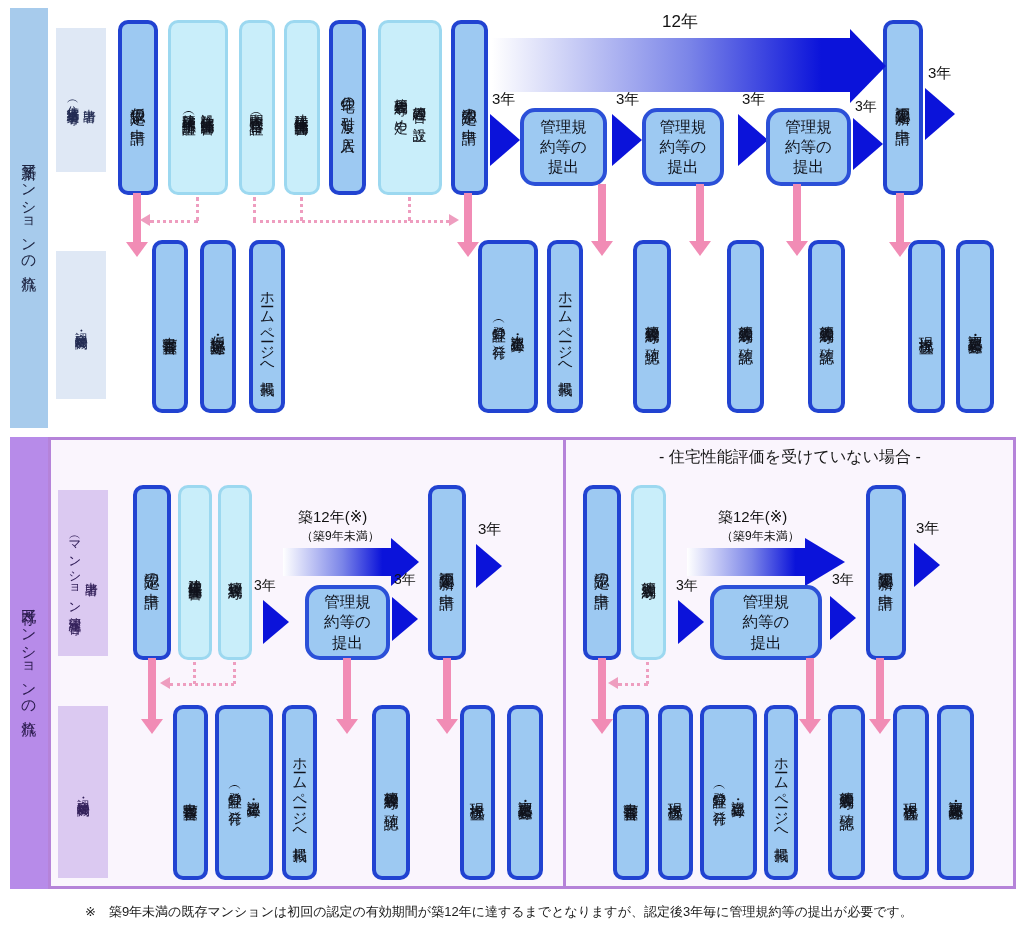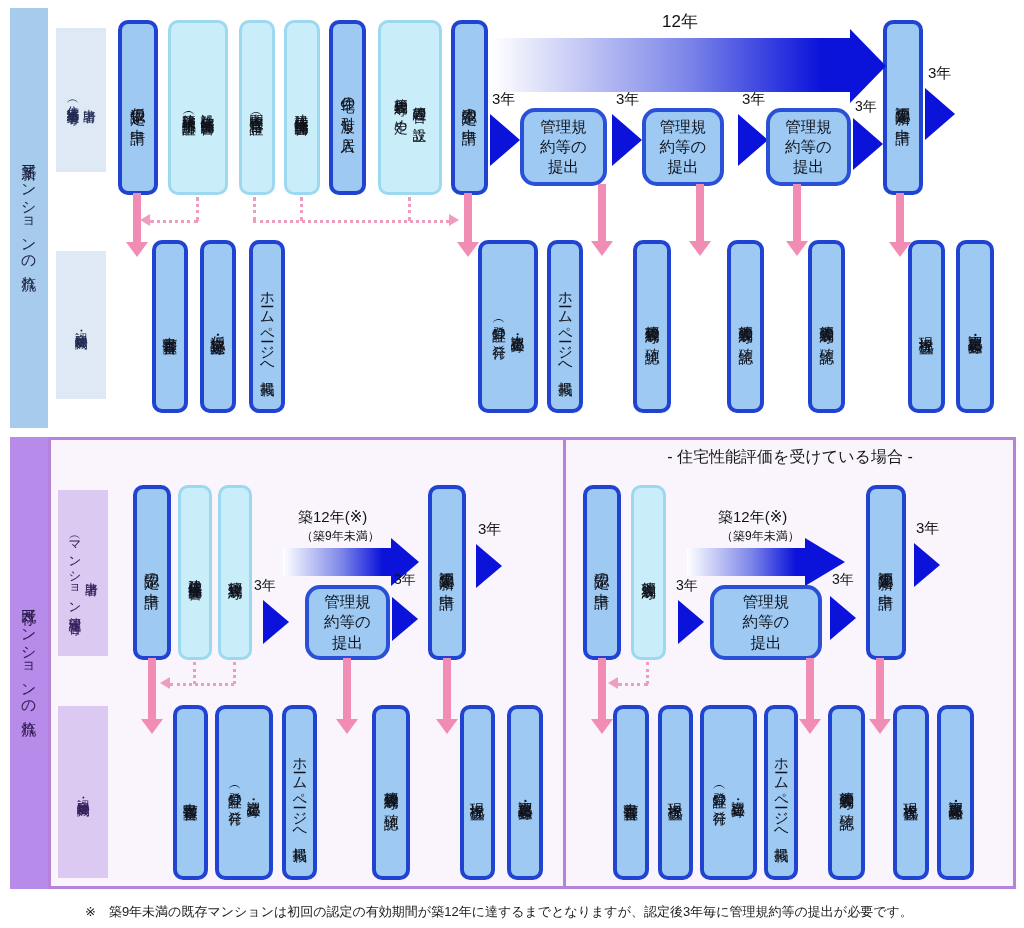--- a/index.html
+++ b/index.html
@@ -160,21 +160,21 @@
   <div class="vb blue fs145" style="left:956px;top:240px;width:38px;height:173px">
       <span class="vt">認定更新・登録</span>
     </div>
 
   <div class="panel"></div>
   <div class="divider"></div>
   <div class="sidebar sb-purple" style="left:10px;top:437px;width:38px;height:452px">
       <span class="vt">既存マンションの流れ</span>
     </div>
 
-  <div class="sec-title" style="left:570px;top:447px;width:440px">- 住宅性能評価を受けている場合 -</div>
+  <div class="sec-title" style="left:570px;top:447px;width:440px">- 住宅性能評価を受けていない場合 -</div>
 
   <div class="role role-purple" style="left:58px;top:490px;width:50px;height:166px">
     <span class="vt">申請者</span>
     <span class="vt">（マンション管理組合等）</span>
   </div>
   <div class="role role-purple" style="left:58px;top:706px;width:50px;height:172px">
     <span class="vt">認定・登録機関</span>
   </div>
 
   <div class="vb blue fs15" style="left:133px;top:485px;width:38px;height:175px">

